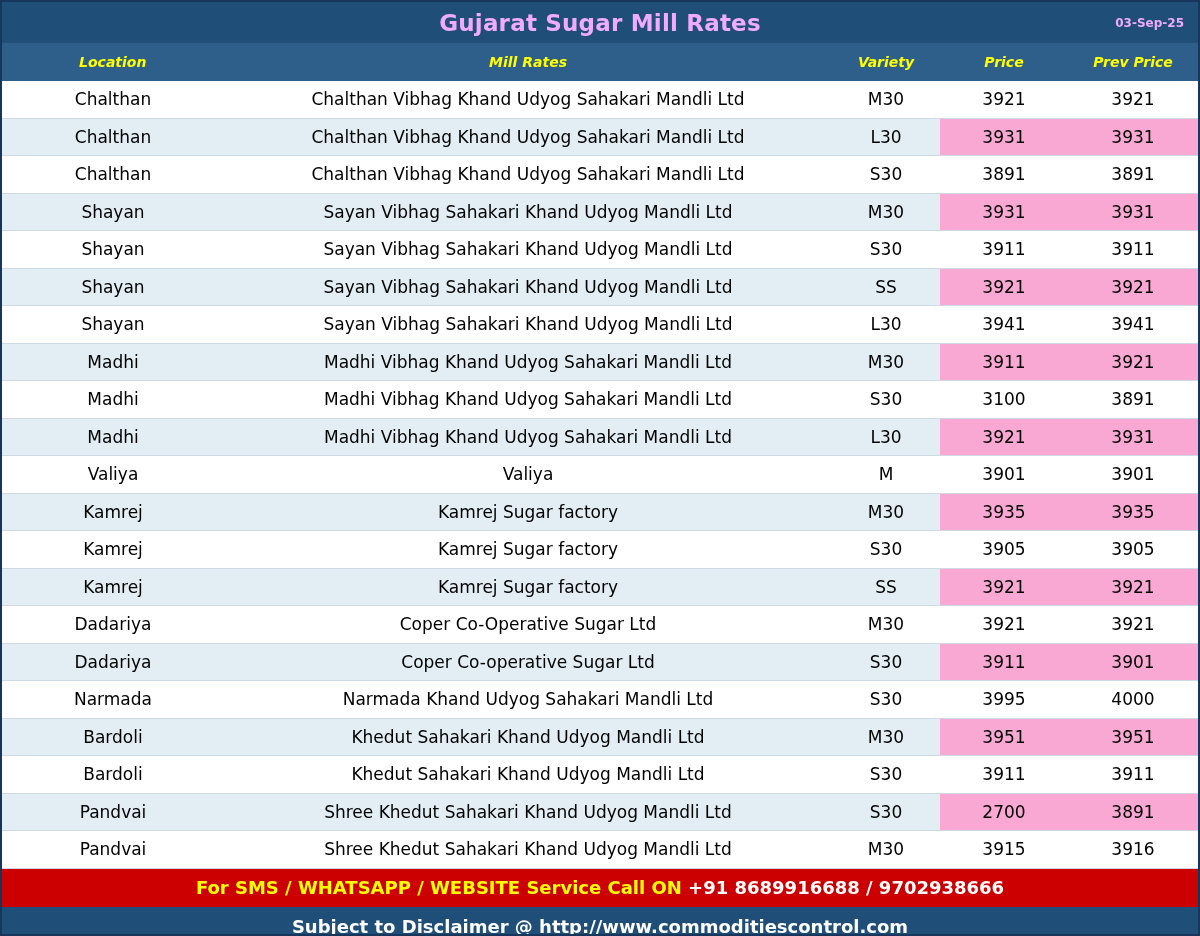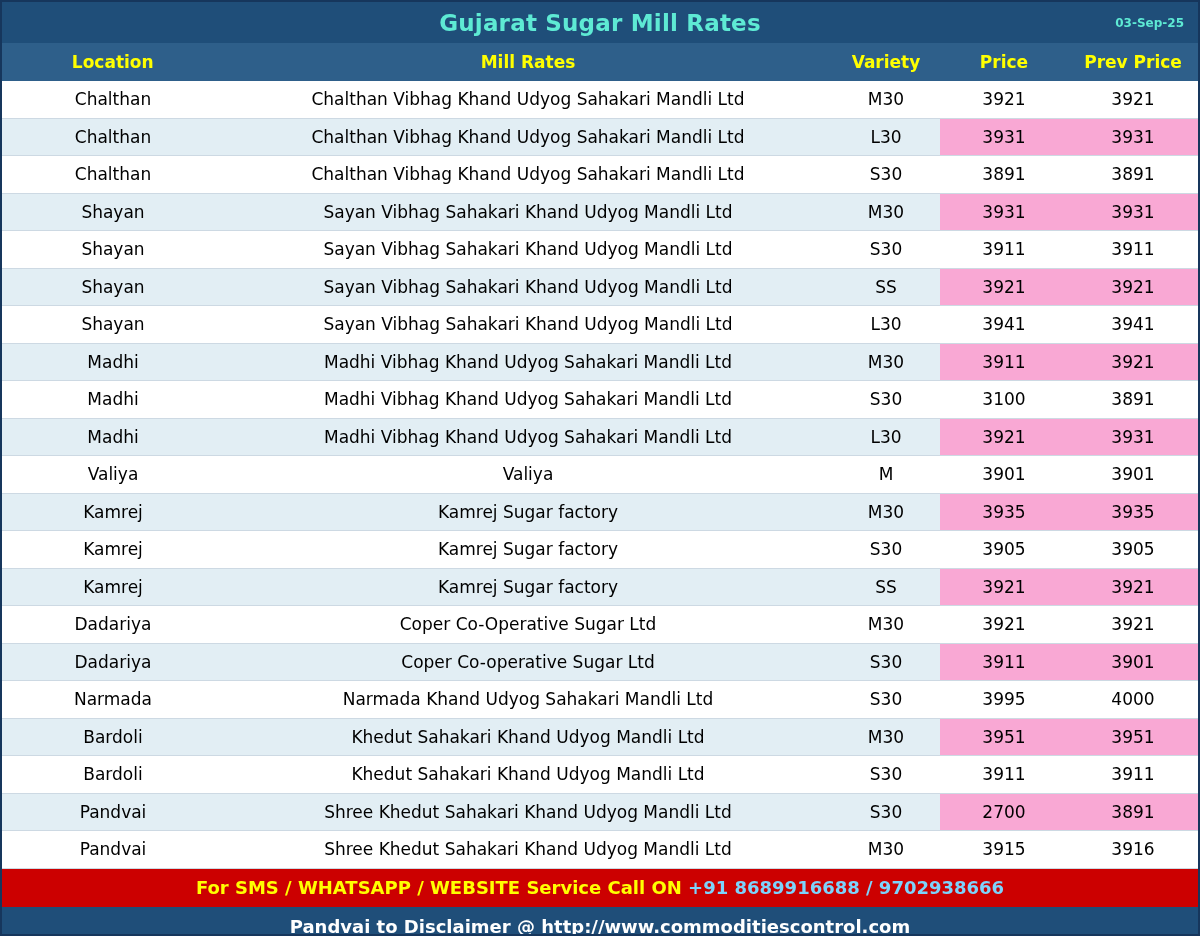--- a/index.html
+++ b/index.html
@@ -16,21 +16,21 @@
     box-sizing: border-box;
     border: 2px solid #16365c;
     background: #ffffff;
     display: flex;
     flex-direction: column;
     overflow: hidden;
   }
   
   .titlebar {
     background: #1f4e79;
-    color: #5eead4;
+    color: #f0abfc;
     height: 41px;
     display: flex;
     align-items: center;
     position: relative;
     flex: 0 0 auto;
     justify-content: flex-end;
   }
   .titlebar .title {
     flex: 1;
     text-align: center;
@@ -48,26 +48,27 @@
   }
   
   table {
     border-collapse: collapse;
     width: 100%;
     table-layout: fixed;
   }
   thead th {
     background: #2e5f8a;
     color: #ffff00;
-    font-size: 17px;
+    font-size: 14px;
     font-weight: bold;
     height: 36px;
     border-right: 1px solid #2e5f8a;
     text-align: center;
     vertical-align: middle;
+    font-style: italic;
   }
   tbody td {
     font-size: 17px;
     color: #000000;
     text-align: center;
     height: 36.5px;
     padding: 0 4px;
     border-bottom: 1px solid #cdd9e3;
     white-space: nowrap;
     overflow: hidden;
@@ -91,21 +92,21 @@
     background: #cc0000;
     color: #ffff00;
     text-align: center;
     font-size: 18px;
     font-weight: bold;
     height: 38px;
     line-height: 38px;
     flex: 0 0 auto;
     overflow: hidden;
   }
-  .footer-red .phones { color: #7dd3fc; }
+  .footer-red .phones { color: #ffffff; }
   .footer-blue {
     background: #1f4e79;
     color: #ffffff;
     text-align: center;
     font-size: 18px;
     font-weight: bold;
     height: 40px;
     line-height: 40px;
     flex: 0 0 auto;
     overflow: hidden;
@@ -291,17 +292,17 @@
         </tbody>
     </table>
   </div>
 
   <div class="footer-red">
     <span>For SMS / WHATSAPP / WEBSITE Service Call  ON</span>
     <span class="phones">+91 8689916688 / 9702938666</span>
   </div>
 
   <div class="footer-blue">
-    <span>Pandvai to Disclaimer @</span>
+    <span>Subject to Disclaimer @</span>
     <span class="url">http://www.commoditiescontrol.com</span>
   </div>
 
 </div>
 
 </body></html>

